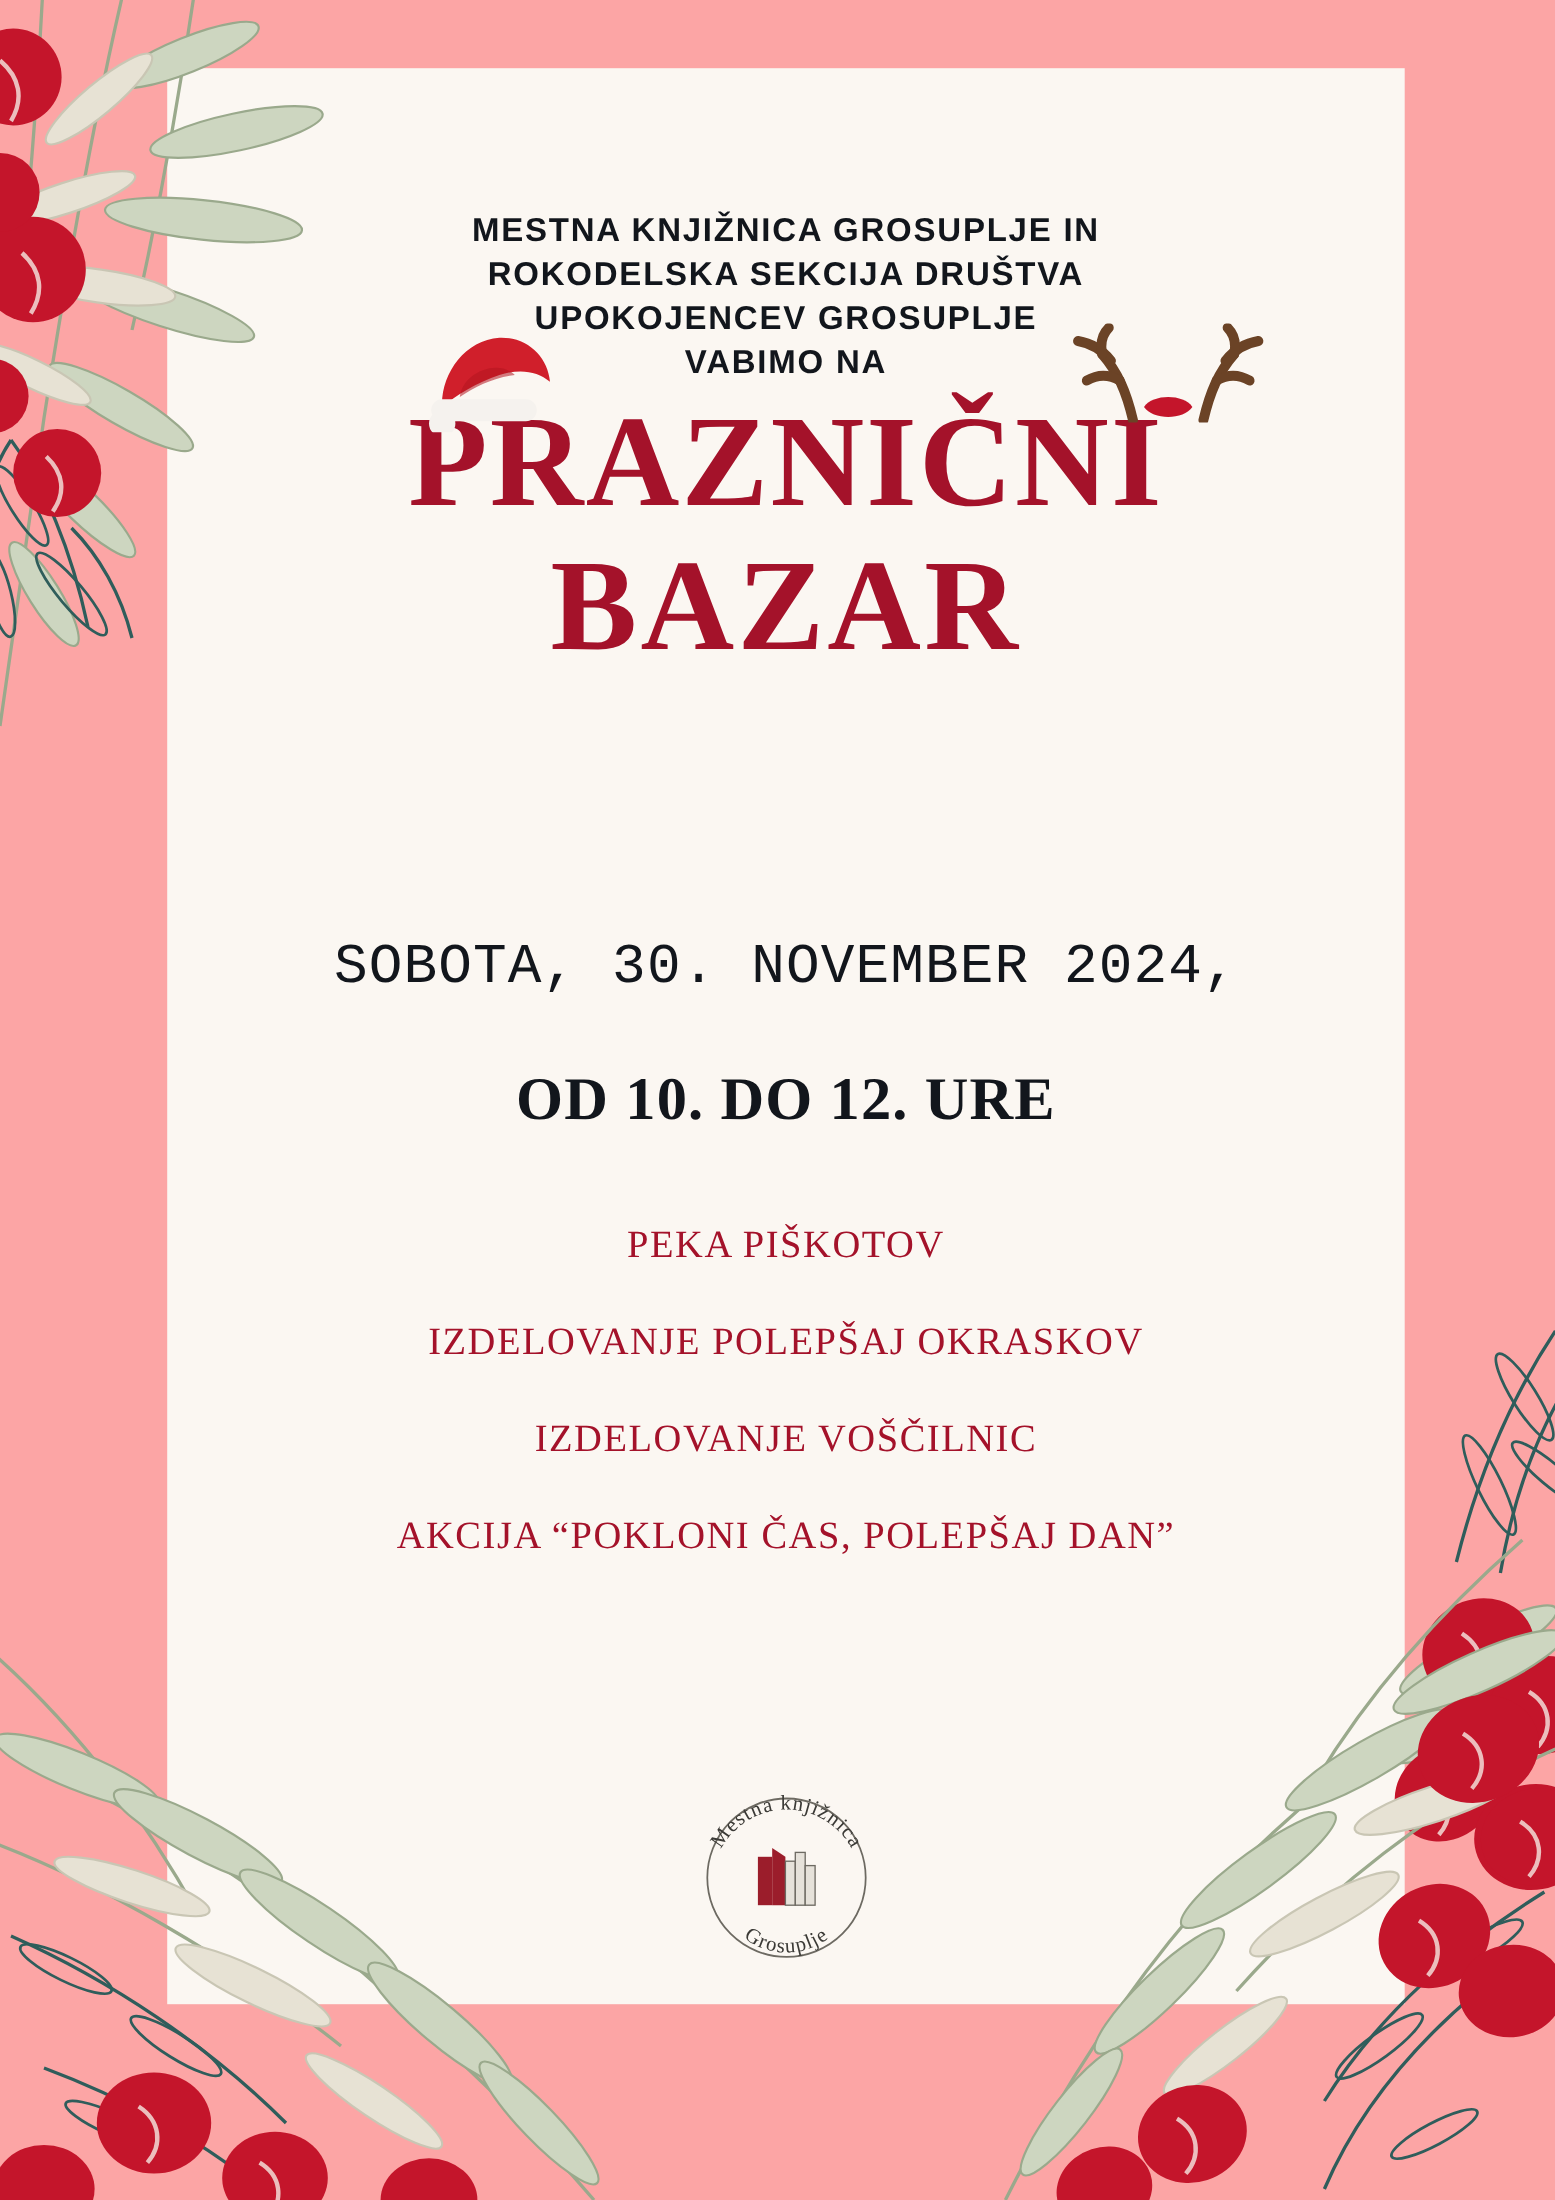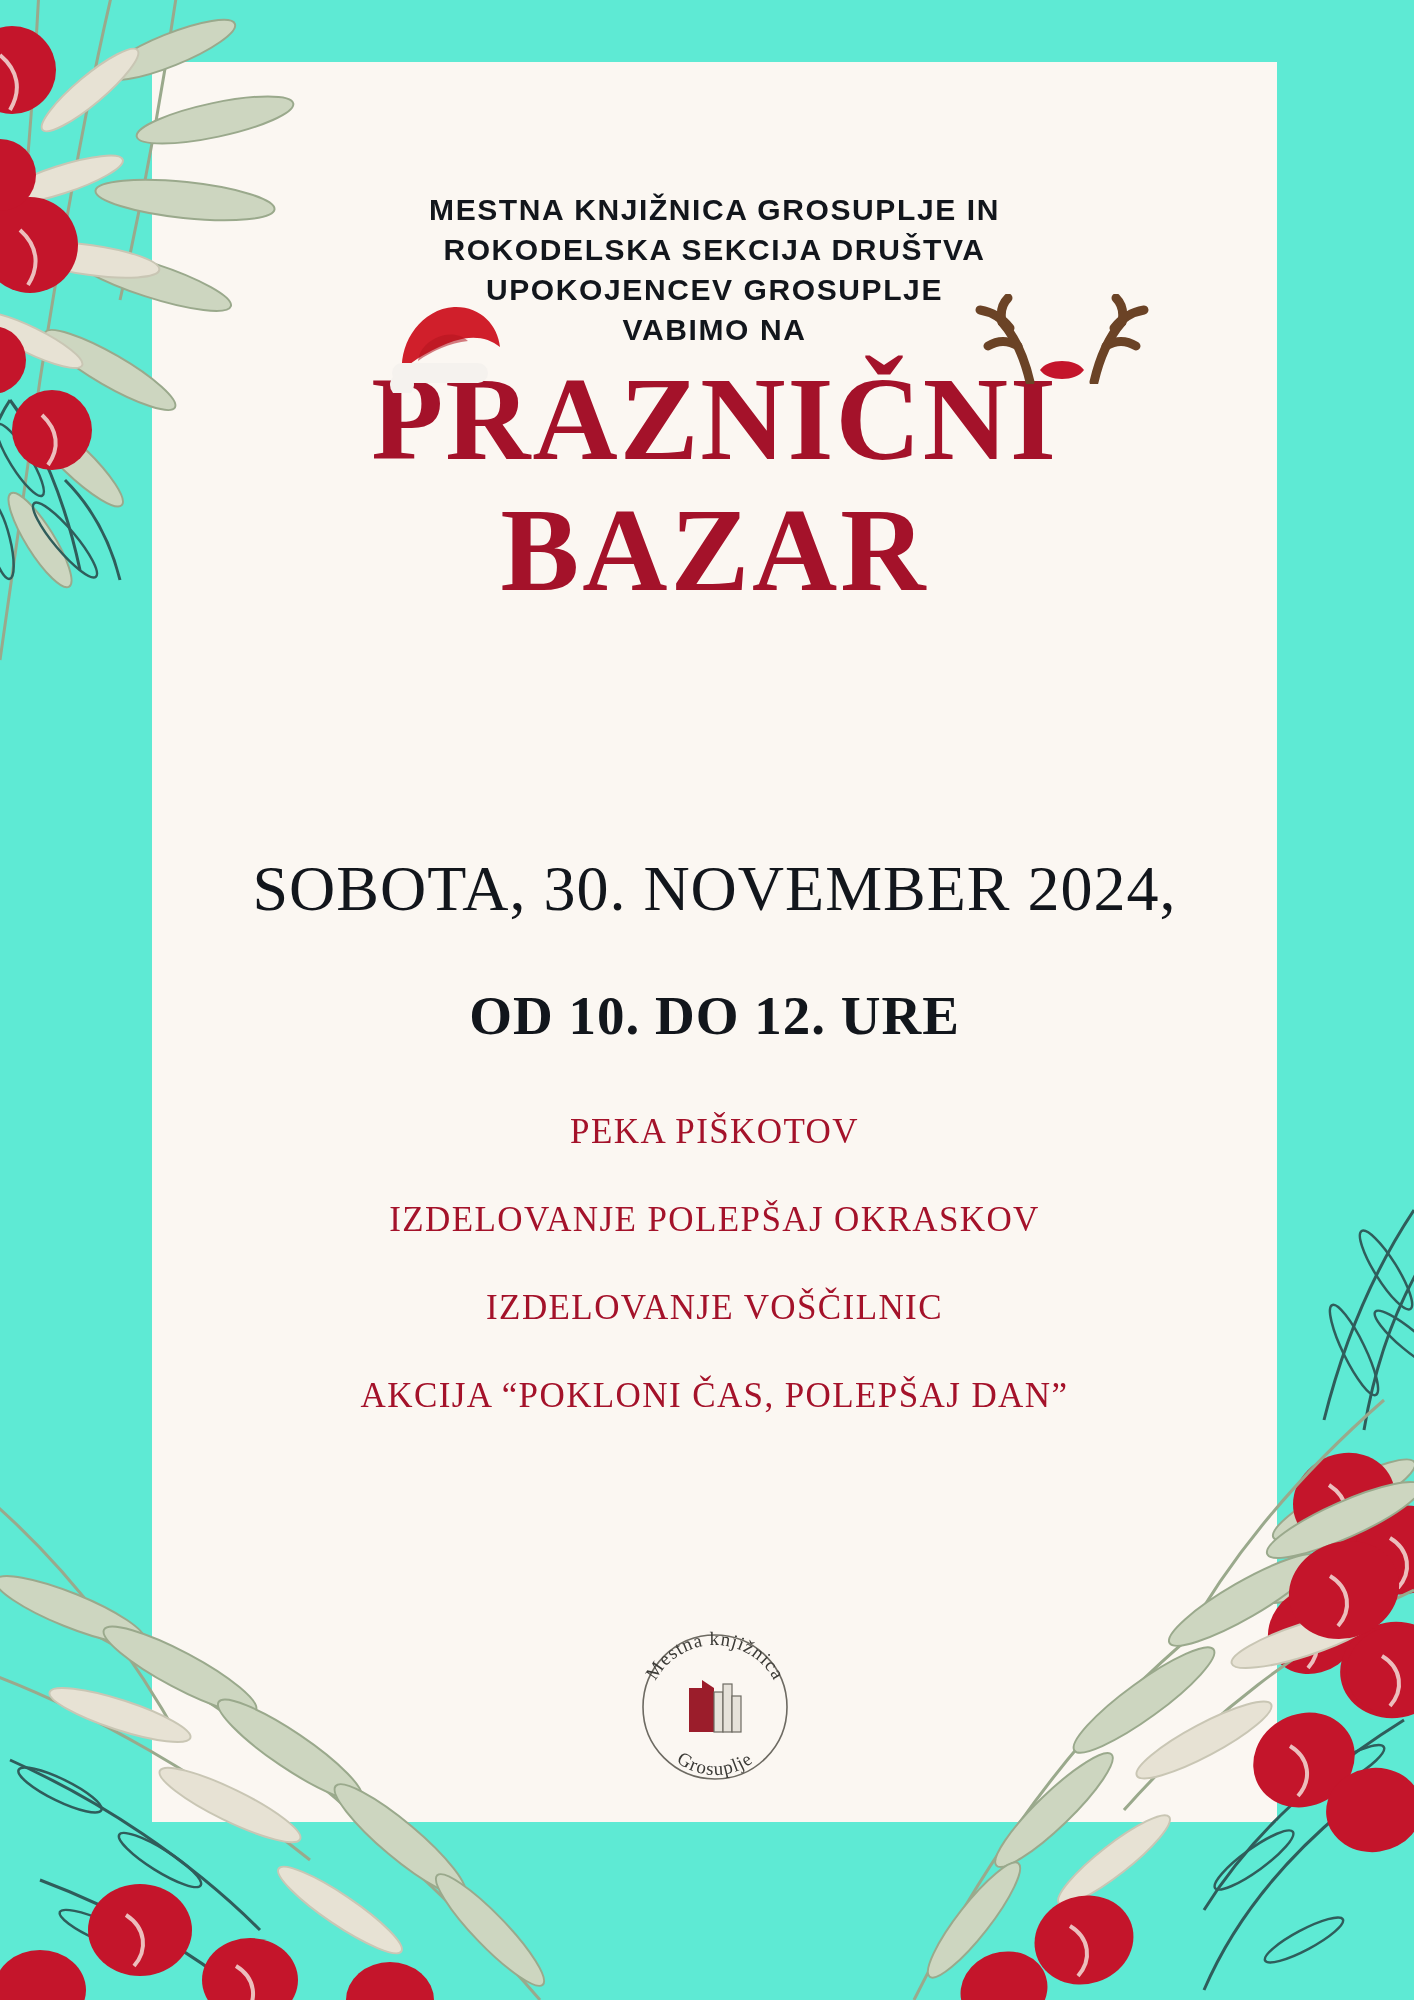--- a/index.html
+++ b/index.html
@@ -13,21 +13,21 @@
     font-family: "Liberation Sans", sans-serif;
     overflow: hidden;
     position: relative;
   }
 
   .poster {
     position: absolute;
     left: 0; top: 0;
     width: 1414px;
     height: 2000px;
-    background: #5eead4;
+    background: #fca5a5;
     overflow: hidden;
   }
 
   
   .panel {
     position: absolute;
     left: 152px;
     top: 62px;
     width: 1125px;
     height: 1760px;
@@ -116,24 +116,24 @@
     height: 90px;
   }
 
   .date-block {
     position: absolute;
     top: 790px;
     left: 0;
     width: 1125px;
   }
   .date-line {
-    font-family: Liberation Serif, serif;
+    font-family: Liberation Mono, monospace;
     font-weight: normal;
     color: #12161c;
-    font-size: 64px;
+    font-size: 51px;
     letter-spacing: 1px;
     margin: 0 0 58px 0;
   }
   .time-line {
     font-family: "Liberation Serif", serif;
     color: #12161c;
     font-size: 55px;
     letter-spacing: 1px;
     margin: 0;
     font-weight: bold;

